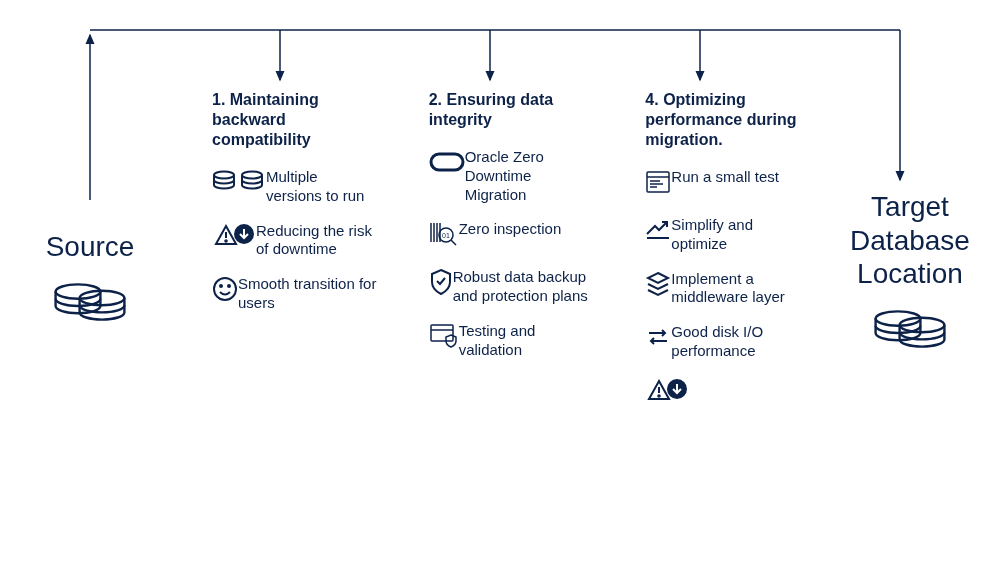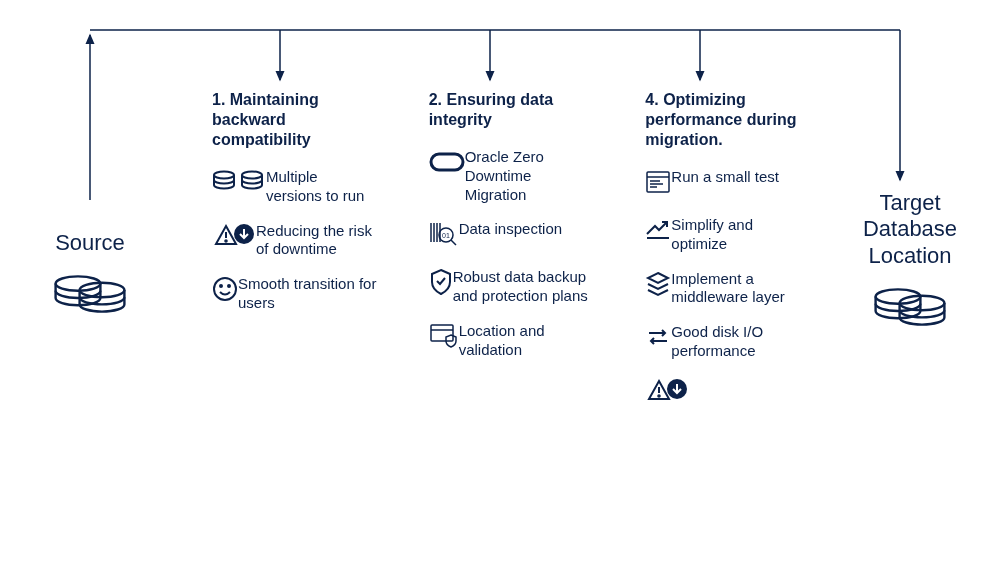--- a/index.html
+++ b/index.html
@@ -19,21 +19,21 @@
     pointer-events: none;
   }
   .source, .target {
     position: absolute;
     text-align: center;
     width: 140px;
   }
   .source { left: 20px; top: 230px; }
   .target { right: 20px; top: 190px; }
   .endpoint-label {
-    font-size: 22px;
+    font-size: 28px;
     color: #0d2249;
     line-height: 1.2;
     margin-bottom: 8px;
   }
   .db-icon svg { width: 80px; height: 60px; display: block; margin: 0 auto; }
   .columns {
     position: absolute;
     top: 90px;
     left: 180px;
     width: 630px;
@@ -185,21 +185,21 @@
           <line x1="2" y1="3" x2="2" y2="22"></line>
               <line x1="5" y1="3" x2="5" y2="22"></line>
               <line x1="8" y1="3" x2="8" y2="22"></line>
               <line x1="11" y1="3" x2="11" y2="22"></line>
           <circle cx="17" cy="15" r="7"></circle>
               <line x1="22" y1="20" x2="27" y2="25"></line>
           <text x="17" y="18" font-size="7" text-anchor="middle" fill="#0d2249" stroke="none">01</text>
         </g>
           </svg>
       </div>
-      <div class="item-label">Data inspection</div>
+      <div class="item-label">Zero inspection</div>
     </div>
     <div class="item">
       <div class="icon-slot">
         <svg width="24" height="28" viewBox="0 0 24 28">
             <g fill="none" stroke="#0d2249" stroke-width="2">
           <path d="M12 2 L21 6 v8 c0 6 -5 10 -9 12 c-4 -2 -9 -6 -9 -12 v-8 Z"></path>
           <path d="M8 13 l3 3 l5 -6"></path>
         </g>
           </svg>
       </div>
@@ -208,21 +208,21 @@
     <div class="item">
       <div class="icon-slot">
         <svg width="30" height="26" viewBox="0 0 30 26">
             <g fill="none" stroke="#0d2249" stroke-width="1.5">
           <rect x="2" y="2" width="22" height="16" rx="1"></rect>
               <line x1="2" y1="7" x2="24" y2="7"></line>
           <path d="M22 12 l5 2 v4 c0 3 -2.5 5 -5 6 c-2.5 -1 -5 -3 -5 -6 v-4 Z"></path>
         </g>
           </svg>
       </div>
-      <div class="item-label">Location and validation</div>
+      <div class="item-label">Testing and validation</div>
     </div>
   </div>
 
   <div class="col">
     <div class="col-heading">4. Optimizing performance during migration.</div>
     <div class="item">
       <div class="icon-slot">
         <svg width="26" height="24" viewBox="0 0 26 24">
             <g fill="none" stroke="#0d2249" stroke-width="1.5">
           <rect x="2" y="2" width="22" height="20" rx="1"></rect>

